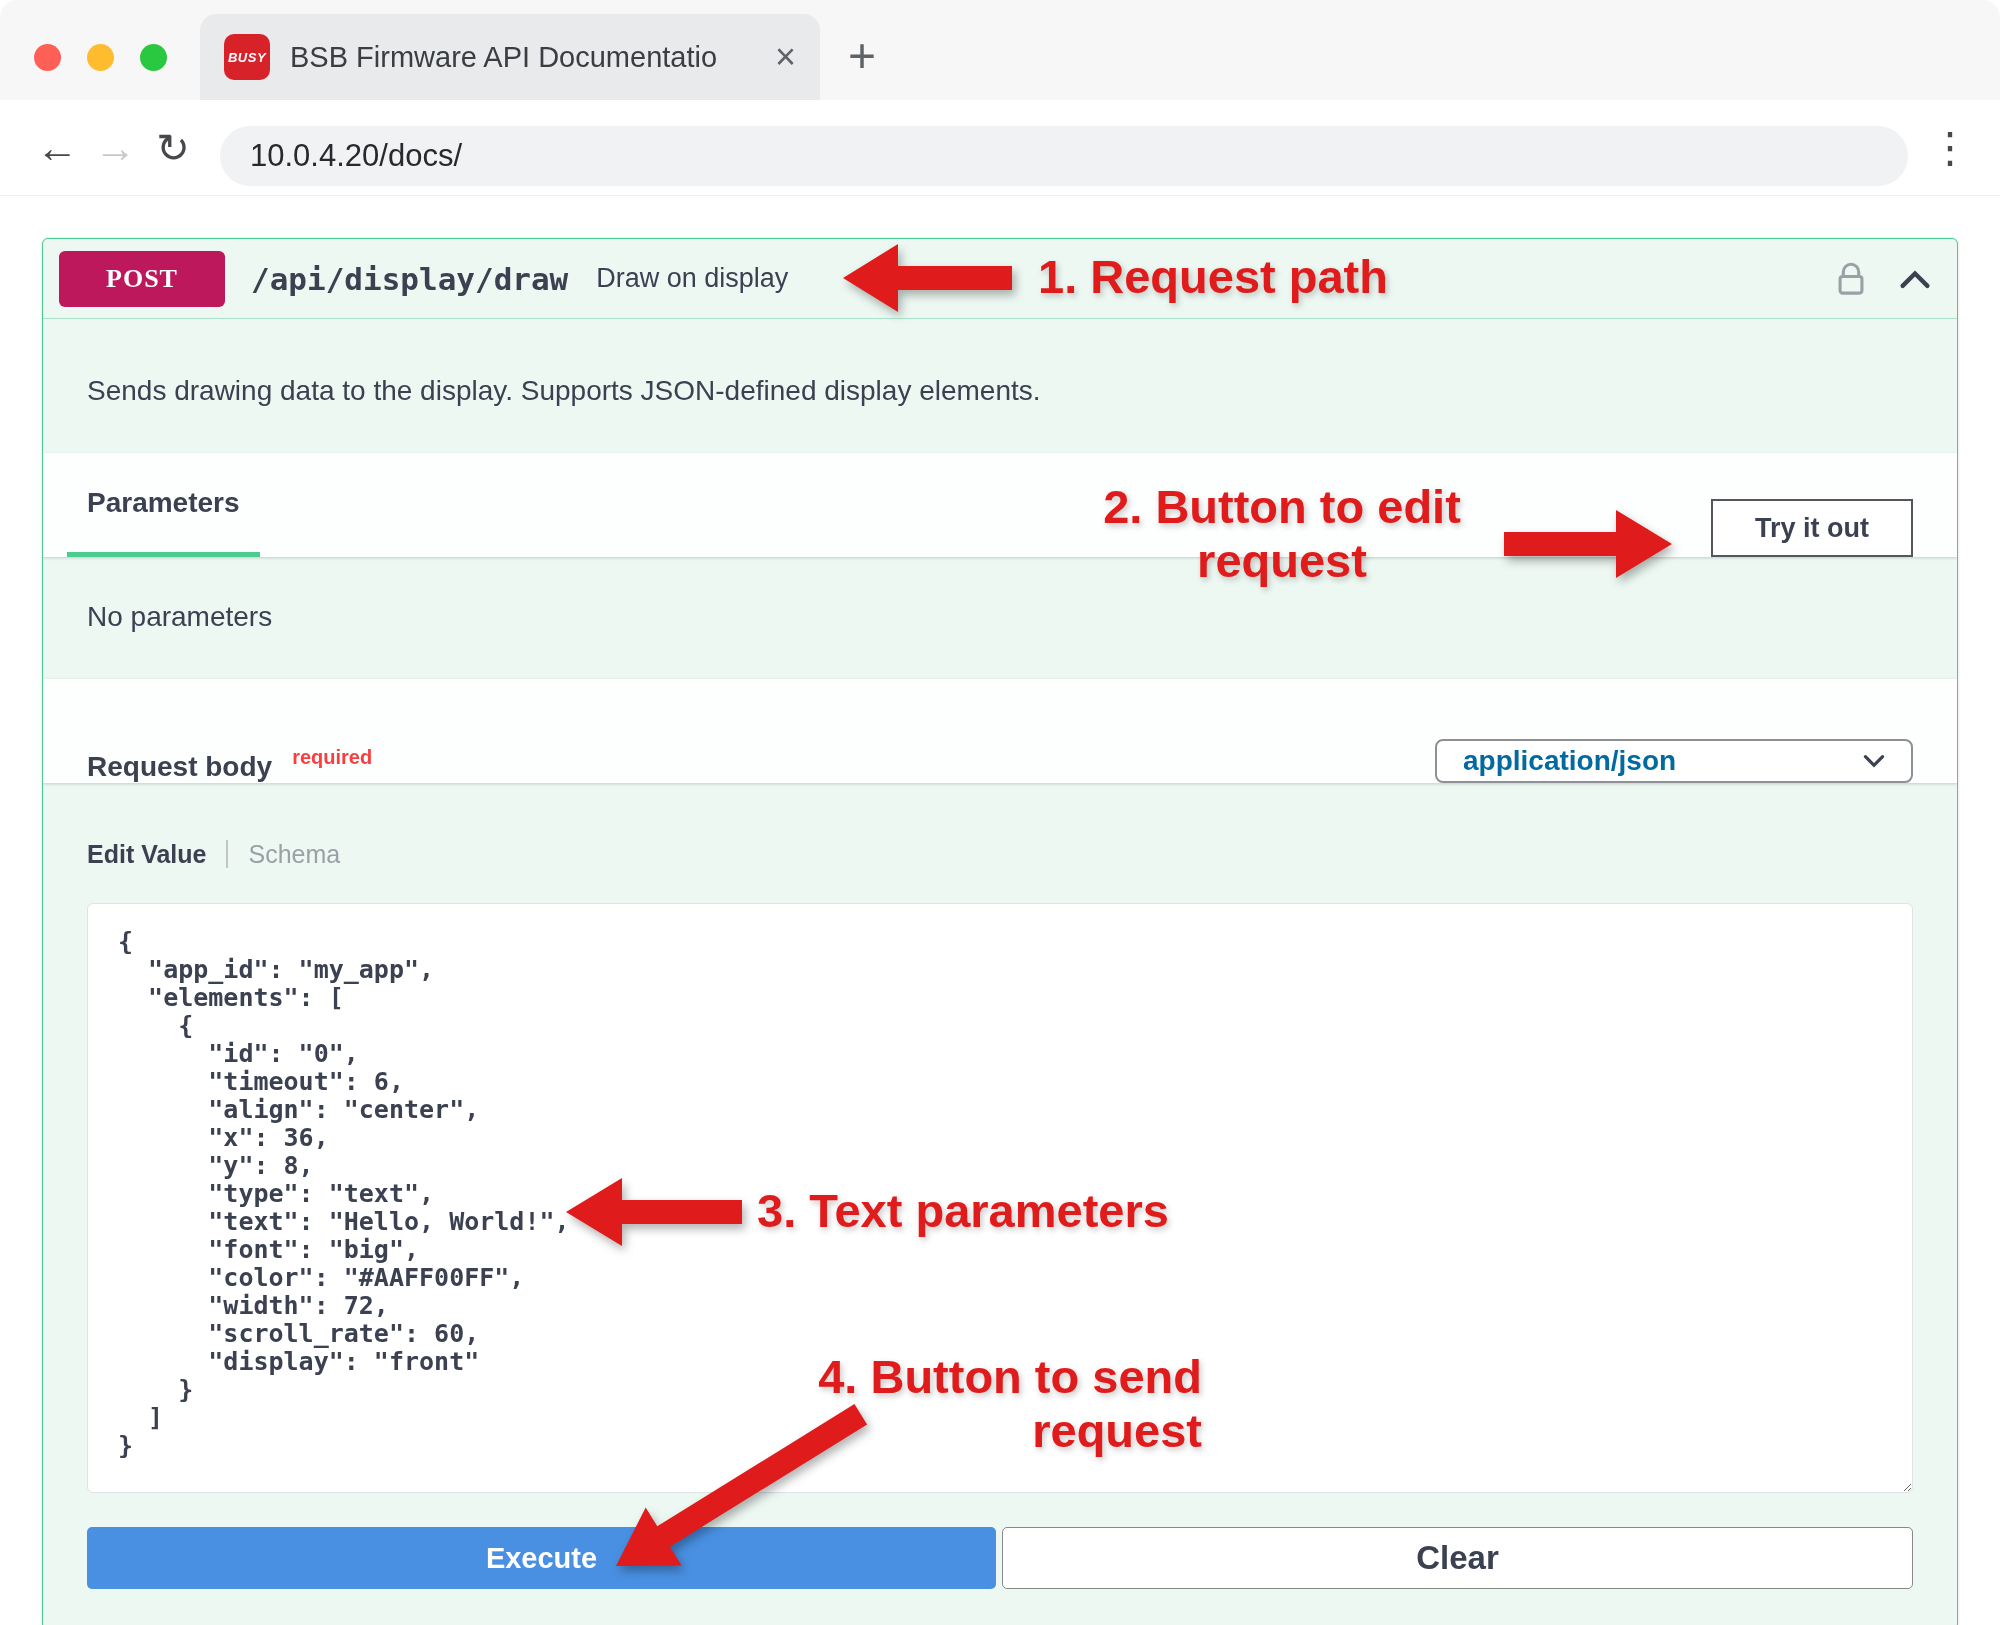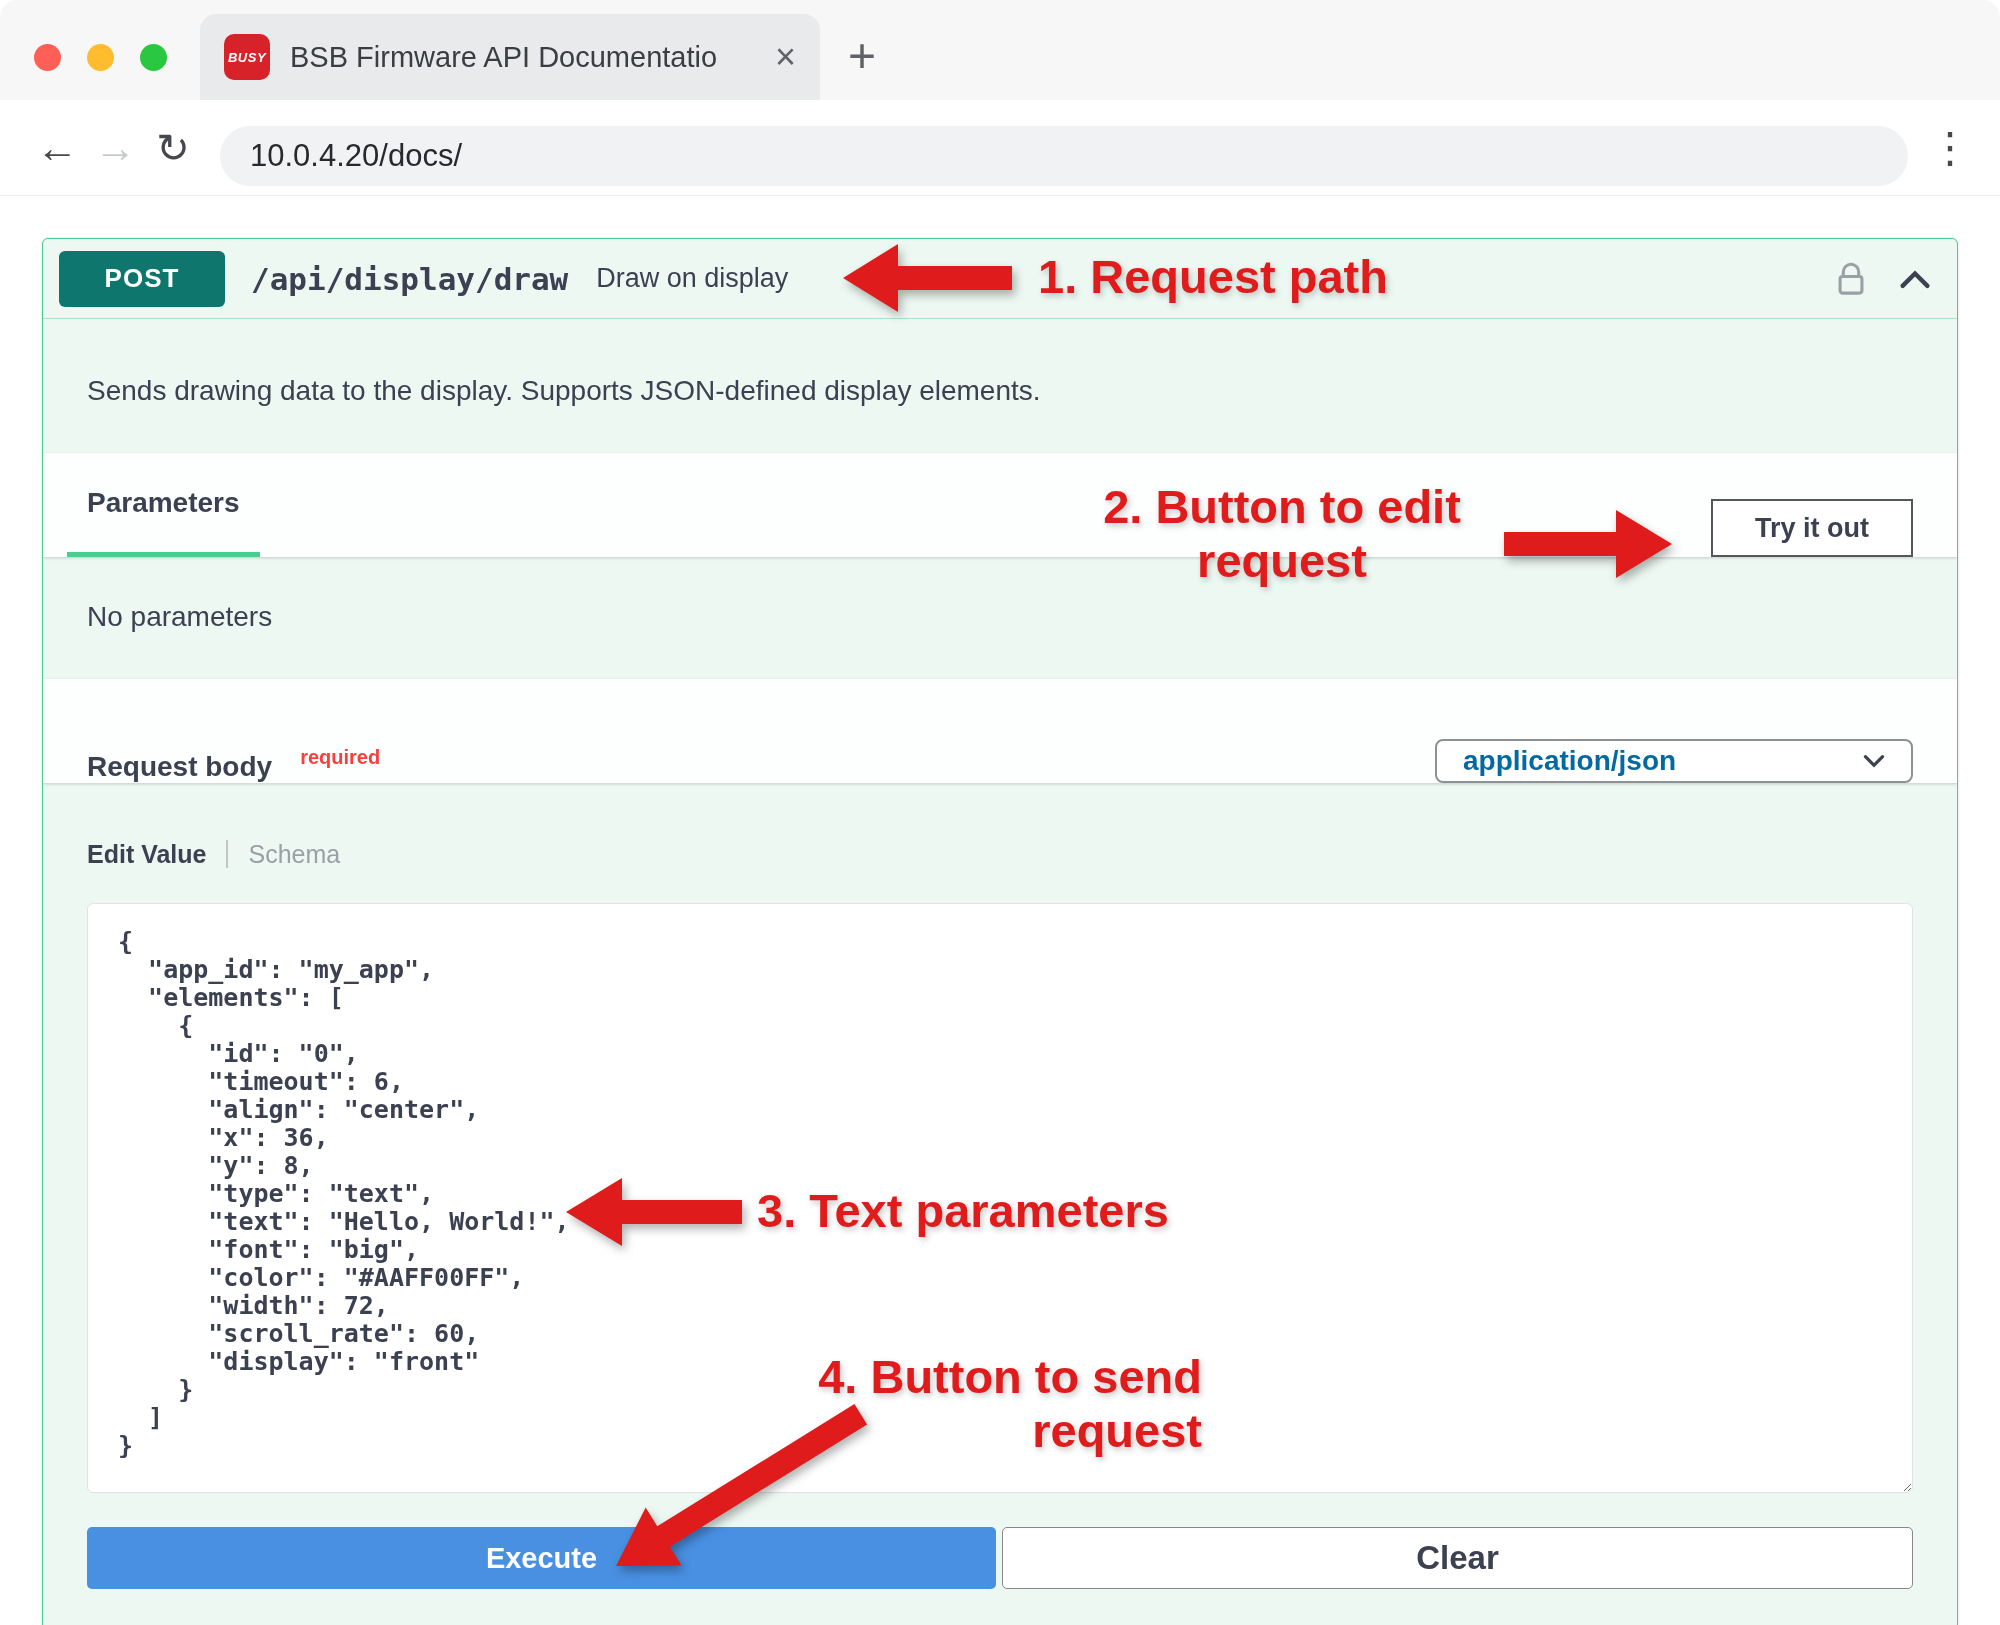--- a/index.html
+++ b/index.html
@@ -32,23 +32,23 @@
     align-items:center; padding:0 30px; margin:16px 20px 0 18px; }
   .url-text { font-size:31px; color:#27292c; }
   .nav-icon.menu { font-size:42px; width:44px; }
 
   
   .page { position:relative; padding-top:42px; background:#fff; }
   .opblock { margin:0 42px; background:#edf8f2; border:1px solid #49cc90; border-radius:6px;
     box-shadow:0 0 3px rgba(0,0,0,.15); overflow:hidden; }
   .opblock-header { display:flex; align-items:center; padding:12px 16px; height:80px;
     box-sizing:border-box; border-bottom:1px solid #a9e2c9; }
-  .post-badge { background:#0f766e; color:#fff; font-weight:bold; font-size:26px; width:166px;
+  .post-badge { background:#be185d; color:#fff; font-weight:bold; font-size:26px; width:166px;
     height:56px; display:flex; align-items:center; justify-content:center; border-radius:6px;
-    letter-spacing:1px; flex:none; }
+    letter-spacing:1px; flex:none;font-family:Liberation Serif, serif; }
   .endpoint-path { font-family:"DejaVu Sans Mono","Liberation Mono",monospace; font-weight:bold;
     font-size:31px; color:#3b4151; margin-left:26px; }
   .endpoint-summary { font-size:27px; color:#3b4151; margin-left:28px; }
   .flex-spacer { flex:1; }
   .lock-wrap { margin-right:30px; display:flex; }
   .chev-wrap { margin-right:8px; display:flex; }
 
   .opblock-description { padding:56px 44px 46px; font-size:28px; color:#3b4151; }
 
   .section-header { background:rgba(255,255,255,.88); box-shadow:0 1px 3px rgba(0,0,0,.18);
@@ -57,21 +57,21 @@
   .tab-item { height:100%; display:flex; align-items:center; padding:0 20px;
     margin-left:-20px; border-bottom:5px solid #49cc90; box-sizing:border-box; }
   .section-title { font-weight:bold; font-size:28px; color:#3b4151; }
   .try-btn { background:#fff; border:2px solid #54565c; border-radius:0; font-weight:bold;
     font-size:27px; color:#3b4151; padding:0 42px; height:58px;
     font-family:"Liberation Sans","DejaVu Sans",sans-serif; cursor:pointer; }
 
   .no-params { padding:44px 44px 46px; font-size:28px; color:#3b4151; }
 
   .rb-title-wrap { display:flex; align-items:center; }
-  .rb-required { color:#f93e3e; font-size:20px; font-weight:bold; margin-left:28px;
+  .rb-required { color:#f93e3e; font-size:20px; font-weight:bold; margin-left:20px;
     position:relative; top:-10px; }
   .ct-select { width:478px; height:44px; background:#fff; border:2px solid #8e9096;
     border-radius:8px; display:flex; align-items:center; justify-content:space-between;
     padding:0 26px; box-sizing:border-box; font-size:28px; font-weight:600; color:#0369a1; }
 
   .editor-area { padding:56px 44px 0; }
   .editor-tabs { display:flex; align-items:center; gap:20px; height:30px; }
   .et-edit { font-weight:bold; font-size:25px; color:#3b4151; }
   .et-div { width:2px; height:28px; background:#c3c6c9; }
   .et-schema { font-size:25px; color:#9aa0a6; }

